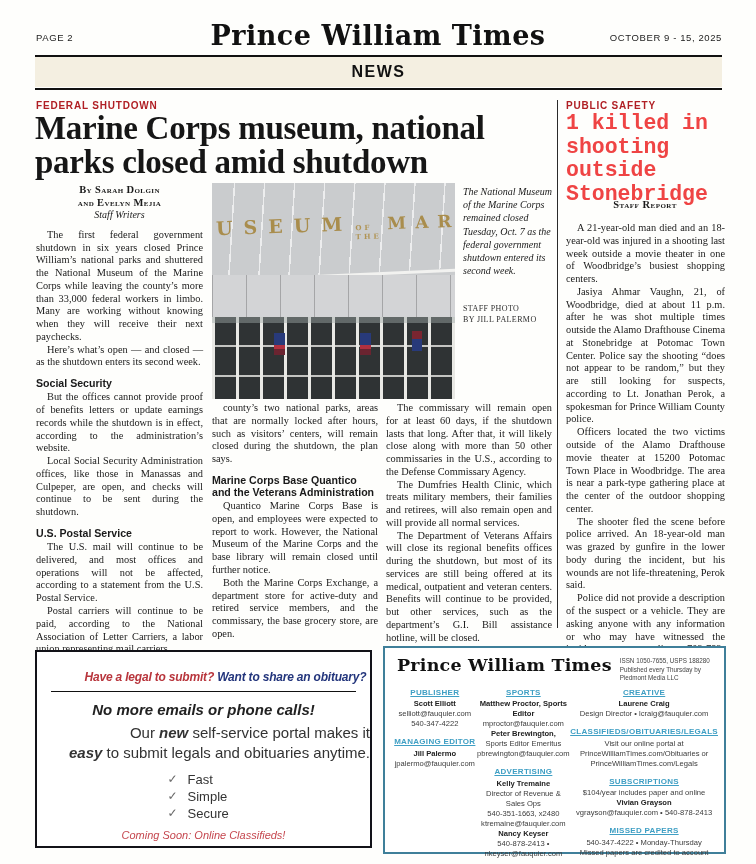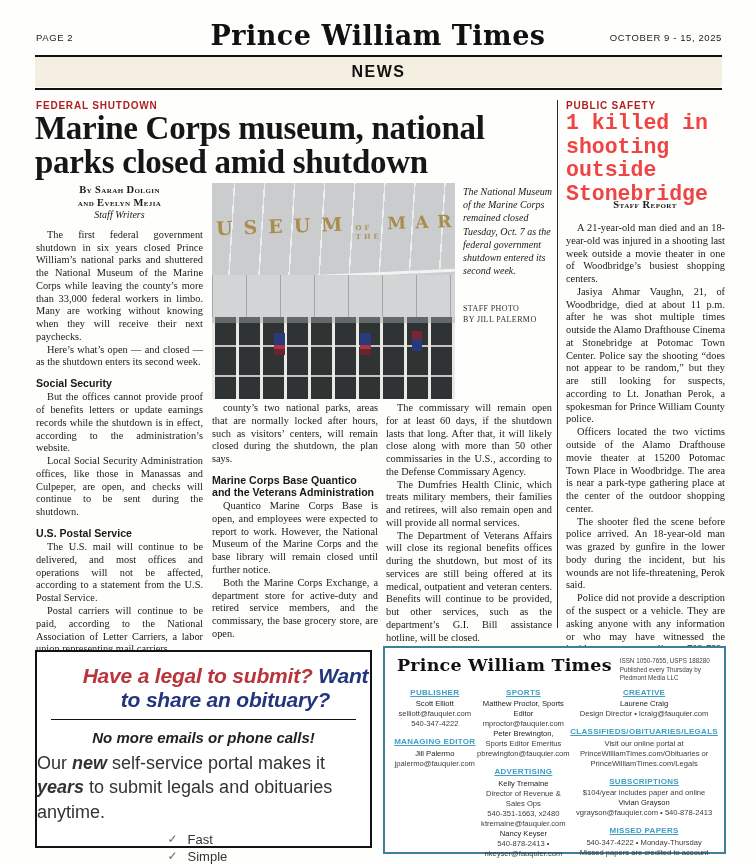--- a/index.html
+++ b/index.html
@@ -67,25 +67,25 @@
   .v-divider { position:absolute; left:557px; top:100px; height:528px; border-left:1px solid #2a2a2a; }
   .headline-right { position:absolute; left:566px; top:112px; width:162px;
     font-family:Liberation Mono, monospace; font-weight:bold; font-size:21.5px; line-height:1.1; color:#ef4444; }
   .staff-report { position:absolute; left:566px; top:199px; width:158px; text-align:center;
     font-weight:bold; font-variant:small-caps; font-size:10.5px; letter-spacing:.5px; }
   .colR { left:566px; top:222px; width:159px; }
 
   
   .ad-box { position:absolute; left:35px; top:650px; width:337px; height:198px; border:2.5px solid #121218; background:#fff;
     font-family:"Liberation Sans",sans-serif; }
-  .ad-title { margin-top:12px; text-align:center; font-size:21px; font-weight:bold; font-style:italic; letter-spacing:-.2px;padding-left:44px; }
+  .ad-title { margin-top:18px; text-align:center; font-size:12px; font-weight:bold; font-style:italic; letter-spacing:-.2px;padding-left:44px; }
   .ad-title .red { color:#b8353c; } .ad-title .blue { color:#23357c; }
   .ad-rule { border-top:1.5px solid #111; margin:7px 14px 0; }
   .ad-h2 { margin-top:9px; text-align:center; font-size:15px; font-weight:bold; font-style:italic; color:#222; }
-  .ad-line { text-align:left; font-size:18px; color:#333; line-height:1.35; }
+  .ad-line { text-align:right; font-size:15px; color:#333; line-height:1.35; }
   .ad-line .bi { font-weight:bold; font-style:italic; }
   .ad-lines { margin-top:5px; }
   .ad-checks { margin-top:8px; display:flex; flex-direction:column; align-items:center; gap:2px; }
   .chk-row { display:flex; align-items:center; gap:10px; font-size:13px; color:#333; width:72px; }
   .chk { color:#6a6a6a; font-size:12px; }
   .coming { margin-top:8px; text-align:center; font-style:italic; font-size:11px; color:#c5464e; }
   .ad-bar { position:absolute; left:-2.5px; right:-2.5px; bottom:-2.5px; height:31px; background:#161616; color:#fff;
     display:flex; align-items:center; justify-content:center; font-size:13px; }
   .ad-bar b { font-weight:bold; }
 
@@ -93,21 +93,21 @@
   .mb-box { position:absolute; left:383px; top:646px; width:343px; height:208px; border:2.5px solid #3f7f99; background:#fff;
     font-family:"Liberation Sans",sans-serif; color:#3c3c3c; }
   .mb-top { display:flex; align-items:flex-start; padding:7px 8px 0 12px; }
   .mb-logo { font-family:"DejaVu Serif",serif; font-weight:bold; font-size:17.5px; color:#111; letter-spacing:.2px; white-space:nowrap; }
   .mb-issn { margin-left:8px; margin-top:2px; font-size:6.3px; line-height:1.35; color:#444; }
   .mb-cols { display:flex; padding:2px 6px 0 8px; }
   .mb-col { flex:1; text-align:center; font-size:7.6px; line-height:1.32; }
   .mb-col.mid { flex:1.12; }
   .mb-sec { margin-bottom:5px; }
   .mb-title { display:inline-block; font-size:8px; font-weight:bold; letter-spacing:.3px; color:#3f9fc4; text-decoration:underline; margin:3px 0 1px; }
-  .mb-col .b { font-weight:normal; color:#222; }
+  .mb-col .b { font-weight:bold; color:#222; }
 </style>
 </head>
 <body>
 
 <div class="page">
 
   <div class="pg-num">PAGE 2</div>
   <div class="masthead-top">Prince William Times</div>
   <div class="issue-date">OCTOBER 9 - 15, 2025</div>
   <div class="rule-a"></div>
@@ -190,21 +190,21 @@
   </div>
 
   <div class="ad-box">
     <div class="ad-title">
       <span class="red">Have a legal to submit? </span><span class="blue">Want to share an obituary?</span>
     </div>
     <div class="ad-rule"></div>
     <div class="ad-h2">No more emails or phone calls!</div>
     <div class="ad-lines">
       <div class="ad-line"><span>Our </span><span class="bi">new</span><span> self-service portal makes it</span></div>
-      <div class="ad-line"><span class="bi">years</span><span> to submit legals and obituaries anytime.</span></div>
+      <div class="ad-line"><span class="bi">easy</span><span> to submit legals and obituaries anytime.</span></div>
     </div>
     <div class="ad-checks">
       <div class="chk-row">
           <span class="chk">✓</span>
           <span>Fast</span>
         </div>
       <div class="chk-row">
           <span class="chk">✓</span>
           <span>Simple</span>
         </div>

